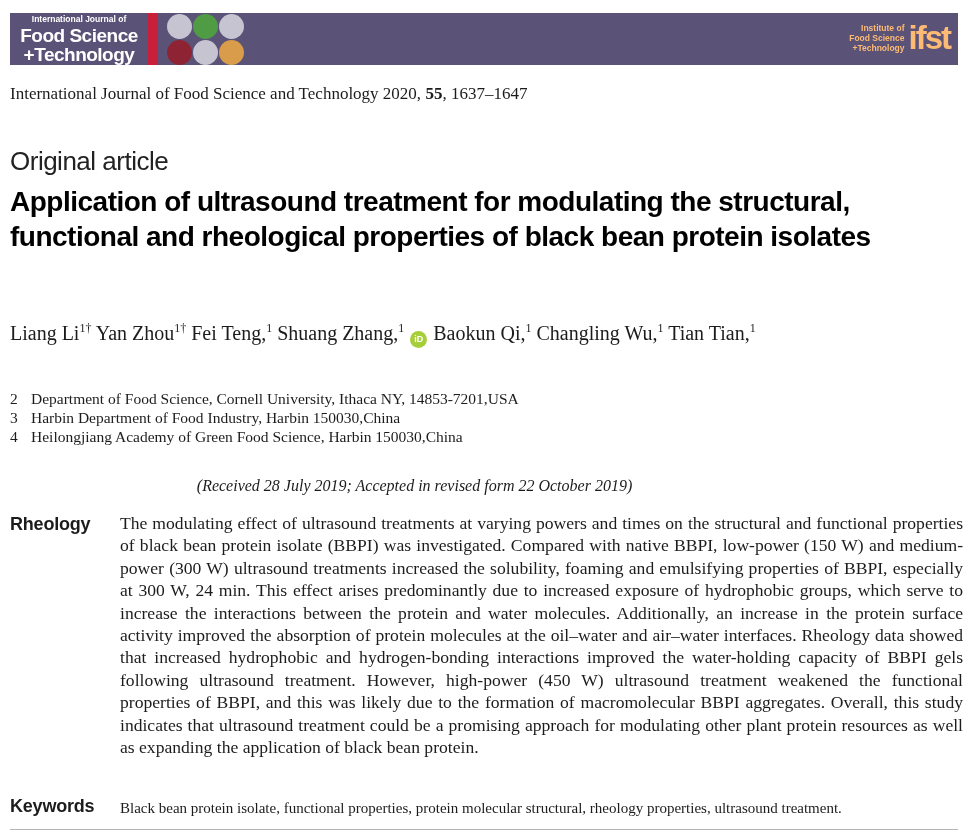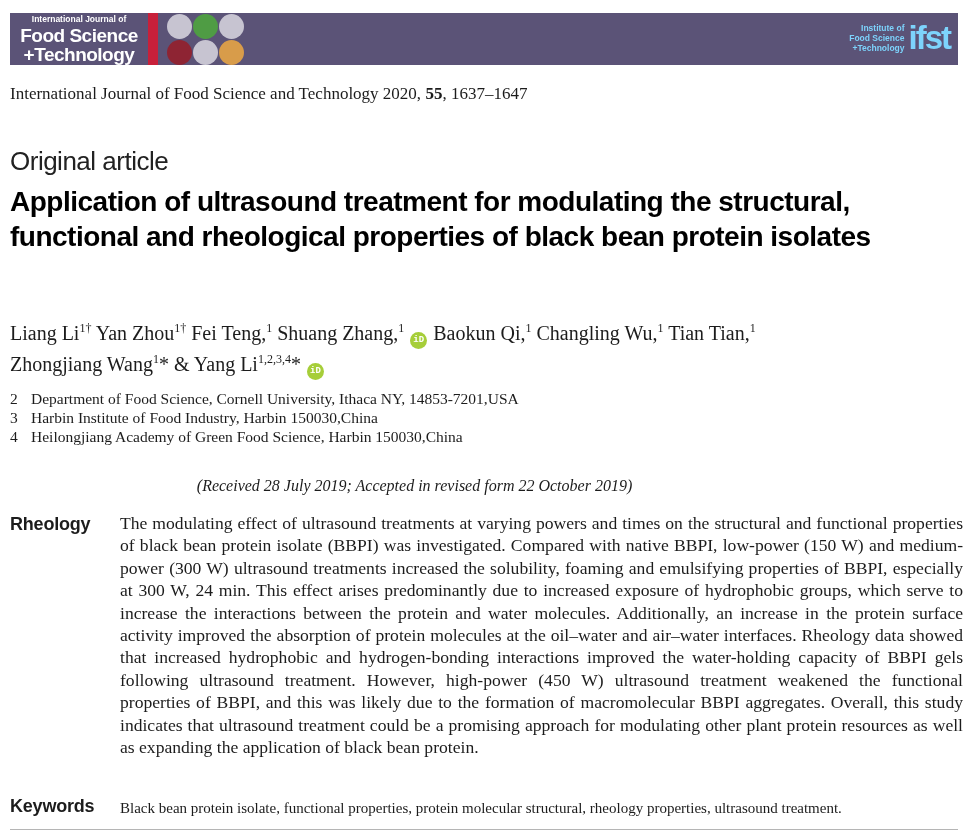--- a/index.html
+++ b/index.html
@@ -20,21 +20,21 @@
   }
   .jlogo-small{font-family:"Liberation Sans",sans-serif;font-weight:bold;font-size:8.5px;margin-bottom:2px;}
   .jlogo-big{font-family:"Liberation Sans",sans-serif;font-weight:bold;font-size:19px;letter-spacing:-0.5px;}
   .stripe{width:10px;height:100%;}
   .circles{
     display:grid;grid-template-columns:repeat(3,25px);grid-auto-rows:25px;
     gap:1px;align-content:center;margin-left:9px;
   }
   .circle{width:25px;height:25px;border-radius:50%;}
   .banner-spacer{flex:1;}
-  .ifst{display:flex;align-items:center;color:#7dd3fc;padding-right:8px;}
+  .ifst{display:flex;align-items:center;color:#fdba74;padding-right:8px;}
   .ifst-lines{
     text-align:right;font-family:"Liberation Sans",sans-serif;font-weight:bold;
     font-size:8.5px;line-height:1.15;margin-right:4px;
   }
   .ifst-acronym{
     font-family:"Liberation Sans",sans-serif;font-weight:bold;font-size:33px;
     letter-spacing:-2px;line-height:1;padding-bottom:3px;text-align:center;
   }
 
   
@@ -49,21 +49,21 @@
     position:absolute;left:10px;top:184px;width:880px;
     font-family:"Liberation Sans",sans-serif;font-weight:bold;font-size:28px;
     line-height:1.26;letter-spacing:-0.5px;color:#000000;
   }
 
   
   .authors{position:absolute;left:10px;top:318px;font-size:20px;line-height:30px;}
   .authors sup{font-size:60%;vertical-align:super;line-height:0;}
   .orcid-badge{
     display:inline-block;width:17px;height:17px;border-radius:50%;
-    color:#fff;font-family:Liberation Mono, monospace;font-weight:bold;font-size:9px;
+    color:#fff;font-family:Liberation Sans, sans-serif;font-weight:bold;font-size:9px;
     text-align:center;line-height:17px;vertical-align:-2px;margin:0 1px;
   }
 
   
   .affiliations{position:absolute;left:10px;top:389px;font-size:15.5px;line-height:19px;}
   .aff-num{display:inline-block;width:21px;}
 
   .received{
     position:absolute;left:0;top:477px;width:829px;text-align:center;
     font-style:italic;font-size:16px;
@@ -122,30 +122,25 @@
   <div>
     <span class="au"><span>Liang Li</span><sup>1†</sup></span>
     <span class="au"><span>Yan Zhou</span><sup>1†</sup></span>
     <span class="au"><span>Fei Teng,</span><sup>1</sup></span>
     <span class="au"><span>Shuang Zhang,</span><sup>1</sup></span>
     <span class="orcid-badge" style="background: rgb(166, 206, 57);">iD</span>
     <span class="au"><span>Baokun Qi,</span><sup>1</sup></span>
     <span class="au"><span>Changling Wu,</span><sup>1</sup></span>
     <span class="au"><span>Tian Tian,</span><sup>1</sup></span>
   </div>
-  <div>
-    <span class="au"><span>Zhongjiang Wang</span><sup>1</sup><span>*</span></span>
-    <span class="au"><span>&amp; Yang Li</span><sup>1,2,3,4</sup><span>*</span></span>
-    <span class="orcid-badge" style="background: rgb(166, 206, 57);">iD</span>
-  </div>
 </div>
 
 <div class="affiliations">
   <div><span class="aff-num">2</span><span>Department of Food Science, Cornell University, Ithaca NY, 14853-7201,USA</span></div>
-  <div><span class="aff-num">3</span><span>Harbin Institute of Food Industry, Harbin 150030,China</span></div>
+  <div><span class="aff-num">3</span><span>Harbin Department of Food Industry, Harbin 150030,China</span></div>
   <div><span class="aff-num">4</span><span>Heilongjiang Academy of Green Food Science, Harbin 150030,China</span></div>
 </div>
 
 <div class="received">(Received 28 July 2019; Accepted in revised form 22 October 2019)</div>
 
 <div class="summary-label sans">Rheology</div>
 <div class="summary-text">The modulating effect of ultrasound treatments at varying powers and times on the structural and functional properties of black bean protein isolate (BBPI) was investigated. Compared with native BBPI, low-power (150 W) and medium-power (300 W) ultrasound treatments increased the solubility, foaming and emulsifying properties of BBPI, especially at 300 W, 24 min. This effect arises predominantly due to increased exposure of hydrophobic groups, which serve to increase the interactions between the protein and water molecules. Additionally, an increase in the protein surface activity improved the absorption of protein molecules at the oil–water and air–water interfaces. Rheology data showed that increased hydrophobic and hydrogen-bonding interactions improved the water-holding capacity of BBPI gels following ultrasound treatment. However, high-power (450 W) ultrasound treatment weakened the functional properties of BBPI, and this was likely due to the formation of macromolecular BBPI aggregates. Overall, this study indicates that ultrasound treatment could be a promising approach for modulating other plant protein resources as well as expanding the application of black bean protein.</div>
 
 <div class="keywords-label sans">Keywords</div>
 <div class="keywords-text">Black bean protein isolate, functional properties, protein molecular structural, rheology properties, ultrasound treatment.</div>

